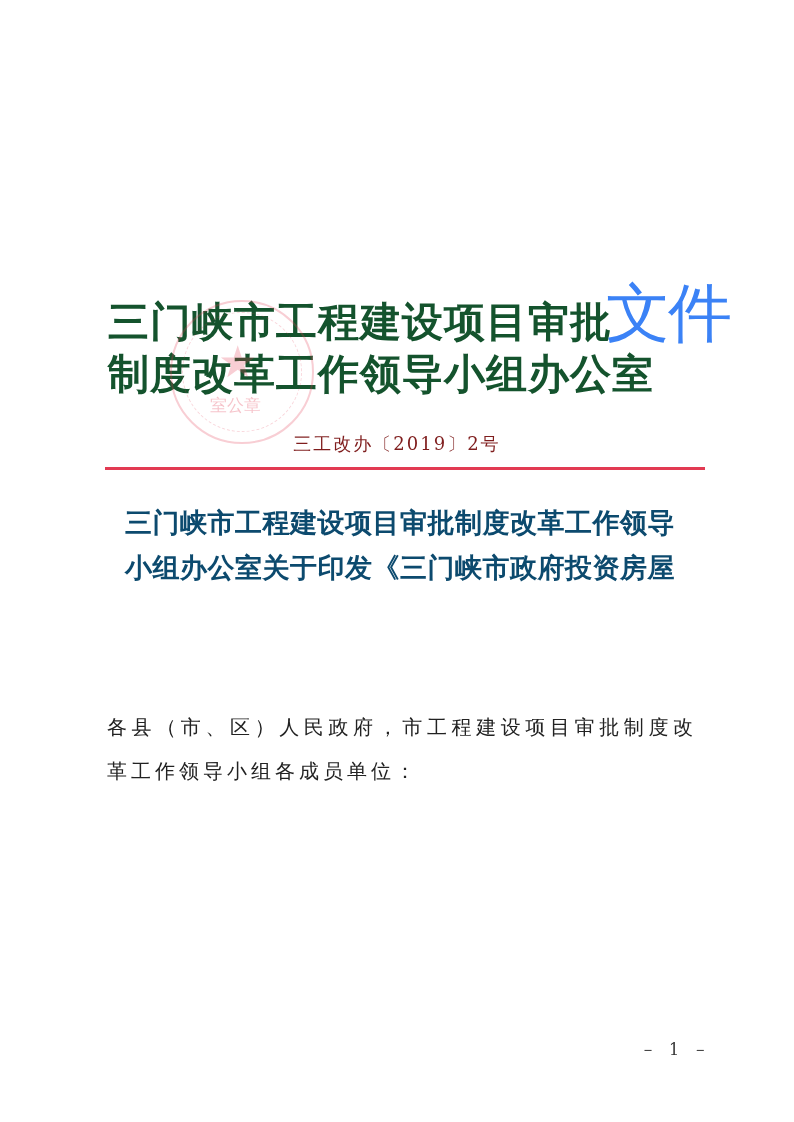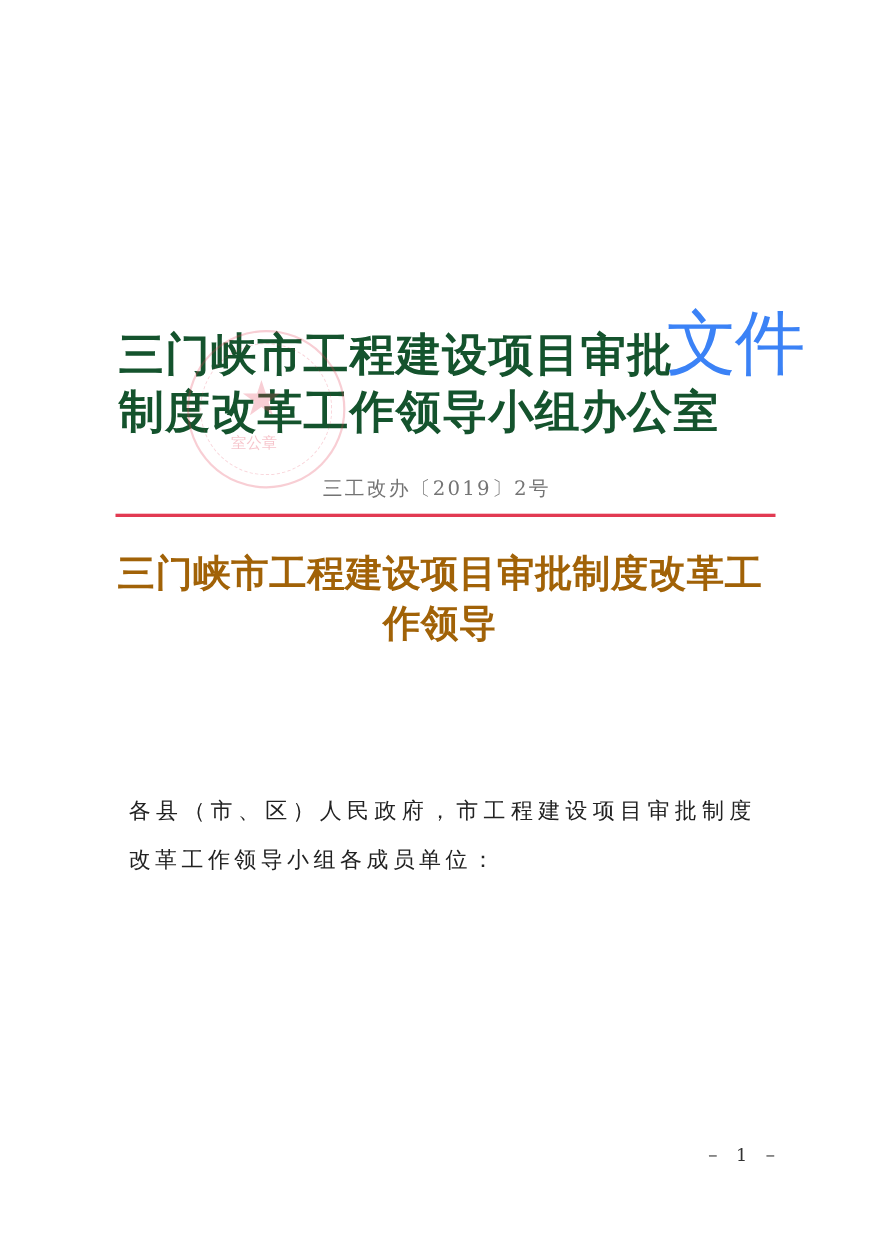--- a/index.html
+++ b/index.html
@@ -9,30 +9,30 @@
          color: #14532d; font-family: "DejaVu Serif", serif; font-weight: bold;
          font-size: 41px; line-height: 52px; letter-spacing: 1px; white-space: nowrap; margin-top: 24px; }
   .header-suffix { position: absolute; left: 606px; top: 278px; color: #3b82f6;
          font-family: "DejaVu Serif", serif; font-size: 64px; line-height: 70px;
          font-weight: normal; letter-spacing: -2px; }
   .seal { position: absolute; left: 170px; top: 300px; width: 140px; height: 140px;
           border-radius: 50%; border: 2px solid rgba(226,58,82,0.25); }
   .seal-inner { position: absolute; left: 10px; top: 10px; right: 10px; bottom: 10px;
           border-radius: 50%; border: 1px dashed rgba(226,58,82,0.2); }
   .seal-star { position: absolute; left: 46px; top: 34px; font-size: 44px; color: rgba(226,58,82,0.25); }
-  .seal-text { position: absolute; left: 38px; top: 92px; font-size: 14px; color: rgba(226,58,82,0.3); font-family: Liberation Mono, monospace; }
+  .seal-text { position: absolute; left: 38px; top: 92px; font-size: 17px; color: rgba(226,58,82,0.3); font-family: Liberation Mono, monospace; }
   .doc-number { position: absolute; left: 0; width: 794px; top: 432px; text-align: center;
-         font-size: 18px; letter-spacing: 2px; color: #737373; }
+         font-size: 18px; letter-spacing: 2px; color: #7f1d1d; }
   .red-rule { position: absolute; left: 105px; top: 467px; width: 600px; height: 3px; background: #e23a52; }
   .doc-title { position: absolute; left: 100px; width: 600px; top: 500px; text-align: center;
-         font-family: "DejaVu Serif", serif; font-weight: bold; font-size: 34px; line-height: 45px;
-         color: #a16207; letter-spacing: 0.5px; }
+         font-family: "DejaVu Serif", serif; font-weight: bold; font-size: 27px; line-height: 45px;
+         color: #0c4a6e; letter-spacing: 0.5px; }
   .body { position: absolute; left: 107px; width: 590px; top: 705px;
          font-size: 20px; line-height: 44px; letter-spacing: 4px; color: #222; text-align: justify; }
-  .body p { margin: 10px; }
+  .body p { margin: 0; }
   .indent { text-indent: 2em; }
   .page-number { position: absolute; left: 640px; top: 1040px; font-size: 16px; color: #333; letter-spacing: 4px; }
 </style>
 </head>
 <body>
 
 <div class="header-title">
   <div>三门峡市工程建设项目审批</div>
   <div>制度改革工作领导小组办公室</div>
 </div>
@@ -42,19 +42,20 @@
   <div class="seal-inner"></div>
   <div class="seal-star">★</div>
   <div class="seal-text">室公章</div>
 </div>
 
 <div class="doc-number">三工改办〔2019〕2号</div>
 <div class="red-rule"></div>
 
 <div class="doc-title">
   <div>三门峡市工程建设项目审批制度改革工作领导</div>
+  <div>小组办公室关于印发《三门峡市政府投资房屋</div>
 </div>
 
 <div class="body">
   <p>各县（市、区）人民政府，市工程建设项目审批制度改革工作领导小组各成员单位：</p>
 </div>
 
 <div class="page-number">－ 1 －</div>
 
 </body></html>

